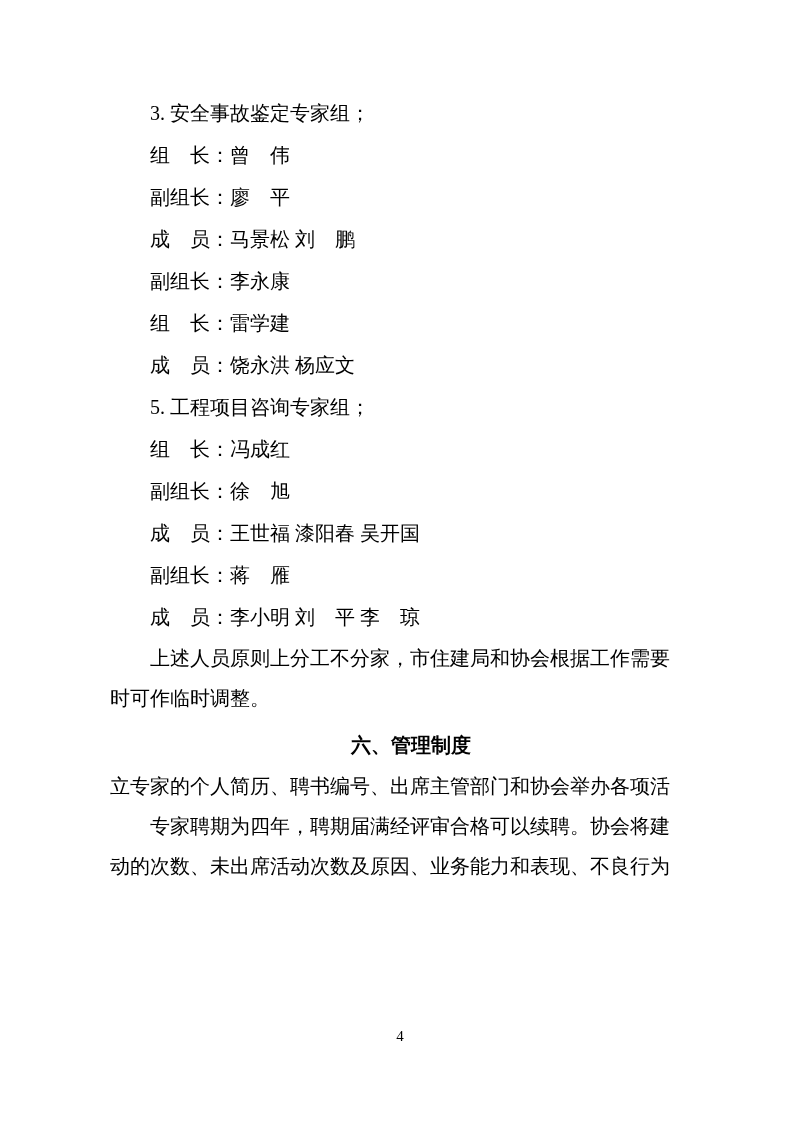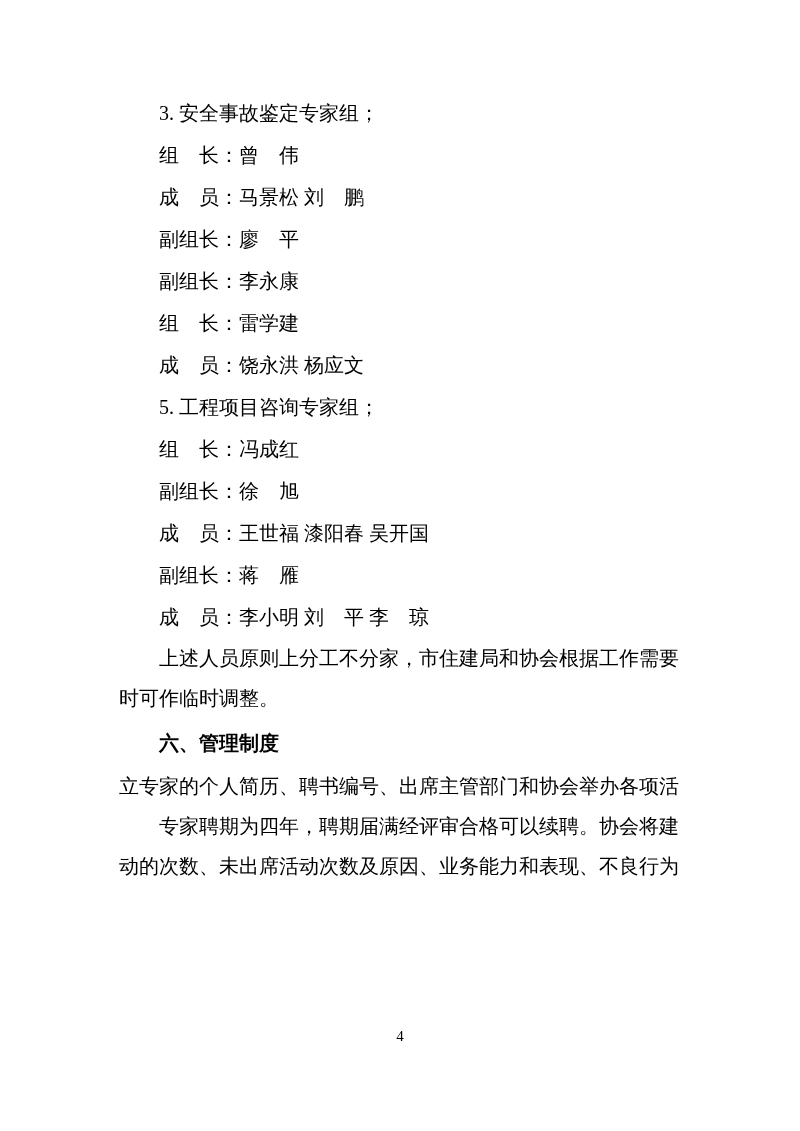--- a/index.html
+++ b/index.html
@@ -11,21 +11,21 @@
     position: relative;
     width: 800px;
     height: 1131px;
     background: #ffffff;
     color: #000000;
     font-family: "Liberation Serif", "DejaVu Serif", serif;
     overflow: hidden;
   }
   .content {
     position: absolute;
-    left: 119px;
+    left: 110px;
     top: 92px;
     width: 562px;
     font-size: 20px;
   }
   .line {
     height: 42px;
     line-height: 42px;
     white-space: pre;
   }
   .indent {
@@ -34,44 +34,45 @@
   .note-line, .para-line {
     height: 40px;
     line-height: 40px;
     white-space: pre;
   }
   .section-heading {
     height: 42px;
     line-height: 42px;
     margin-top: 6px;
     font-weight: bold;
-    font-family: Liberation Mono, monospace;
+    font-family: Liberation Sans, sans-serif;
     white-space: pre;
+    text-align: center;
   }
   .page-number {
     position: absolute;
     left: 0;
     right: 0;
     top: 1026px;
     text-align: center;
     font-size: 15px;
     line-height: 20px;
   }
 </style>
 </head>
 <body>
 
 <div class="page">
   <div class="content">
 
     <div>
       <div class="line indent">3. 安全事故鉴定专家组；</div>
       <div class="line indent">组　长：曾　伟</div>
+      <div class="line indent">副组长：廖　平</div>
       <div class="line indent">成　员：马景松 刘　鹏</div>
-      <div class="line indent">副组长：廖　平</div>
     </div>
 
     <div>
       <div class="line indent">副组长：李永康</div>
       <div class="line indent">组　长：雷学建</div>
       <div class="line indent">成　员：饶永洪 杨应文</div>
     </div>
 
     <div>
       <div class="line indent">5. 工程项目咨询专家组；</div>

